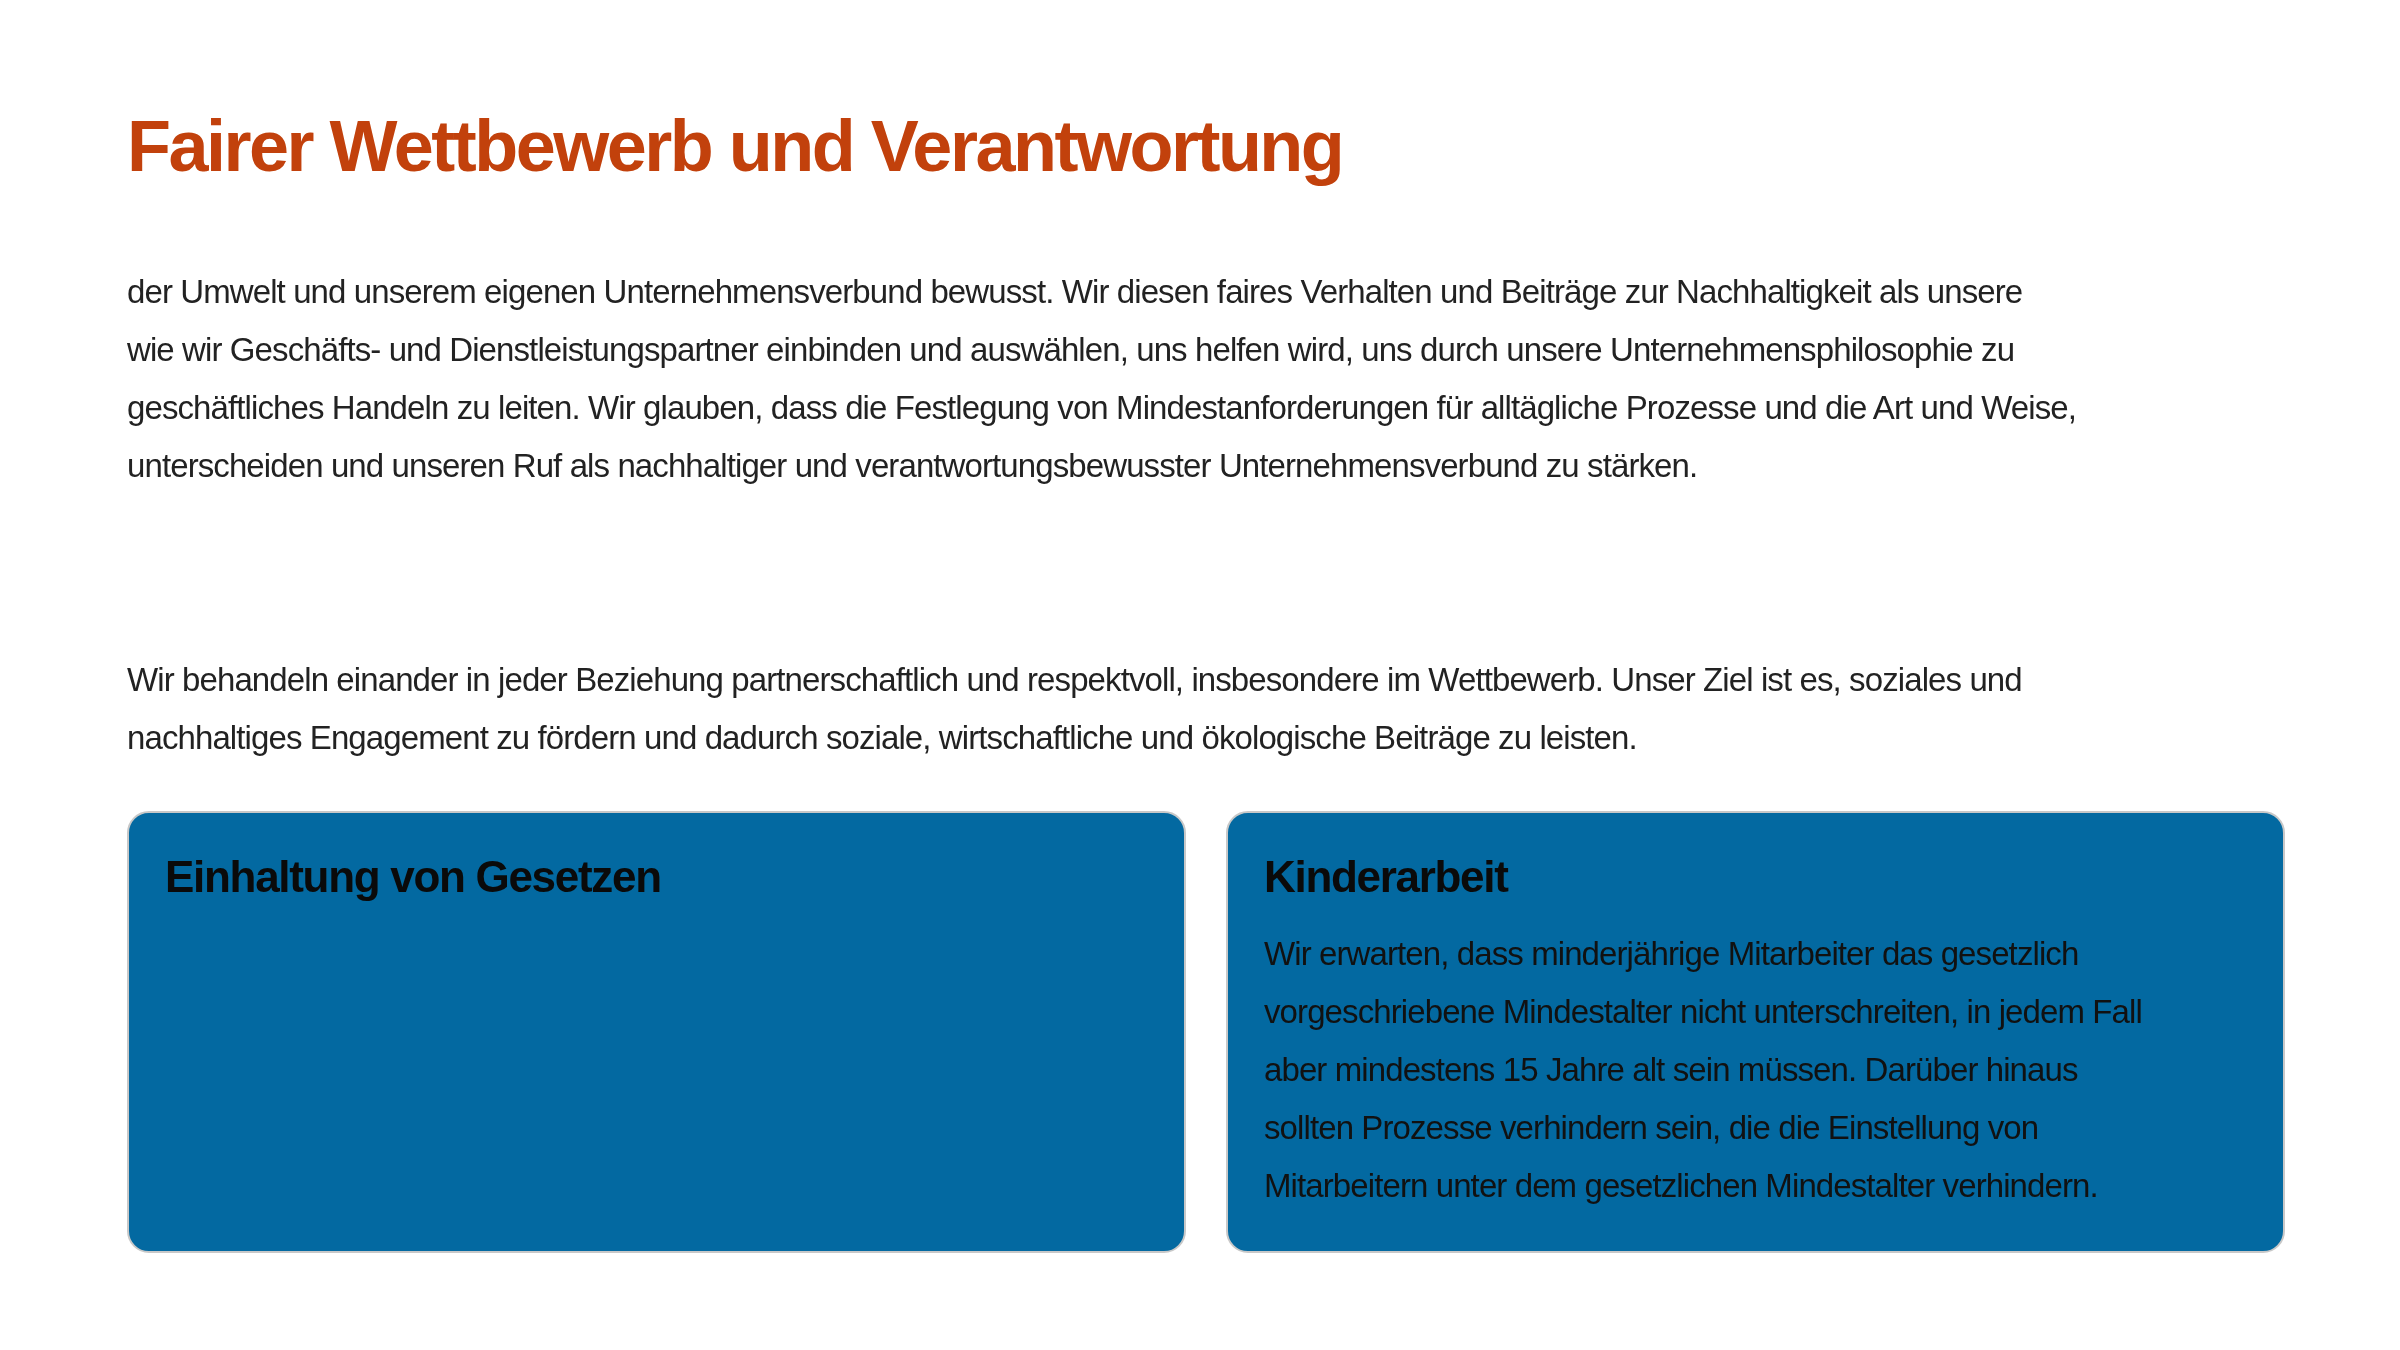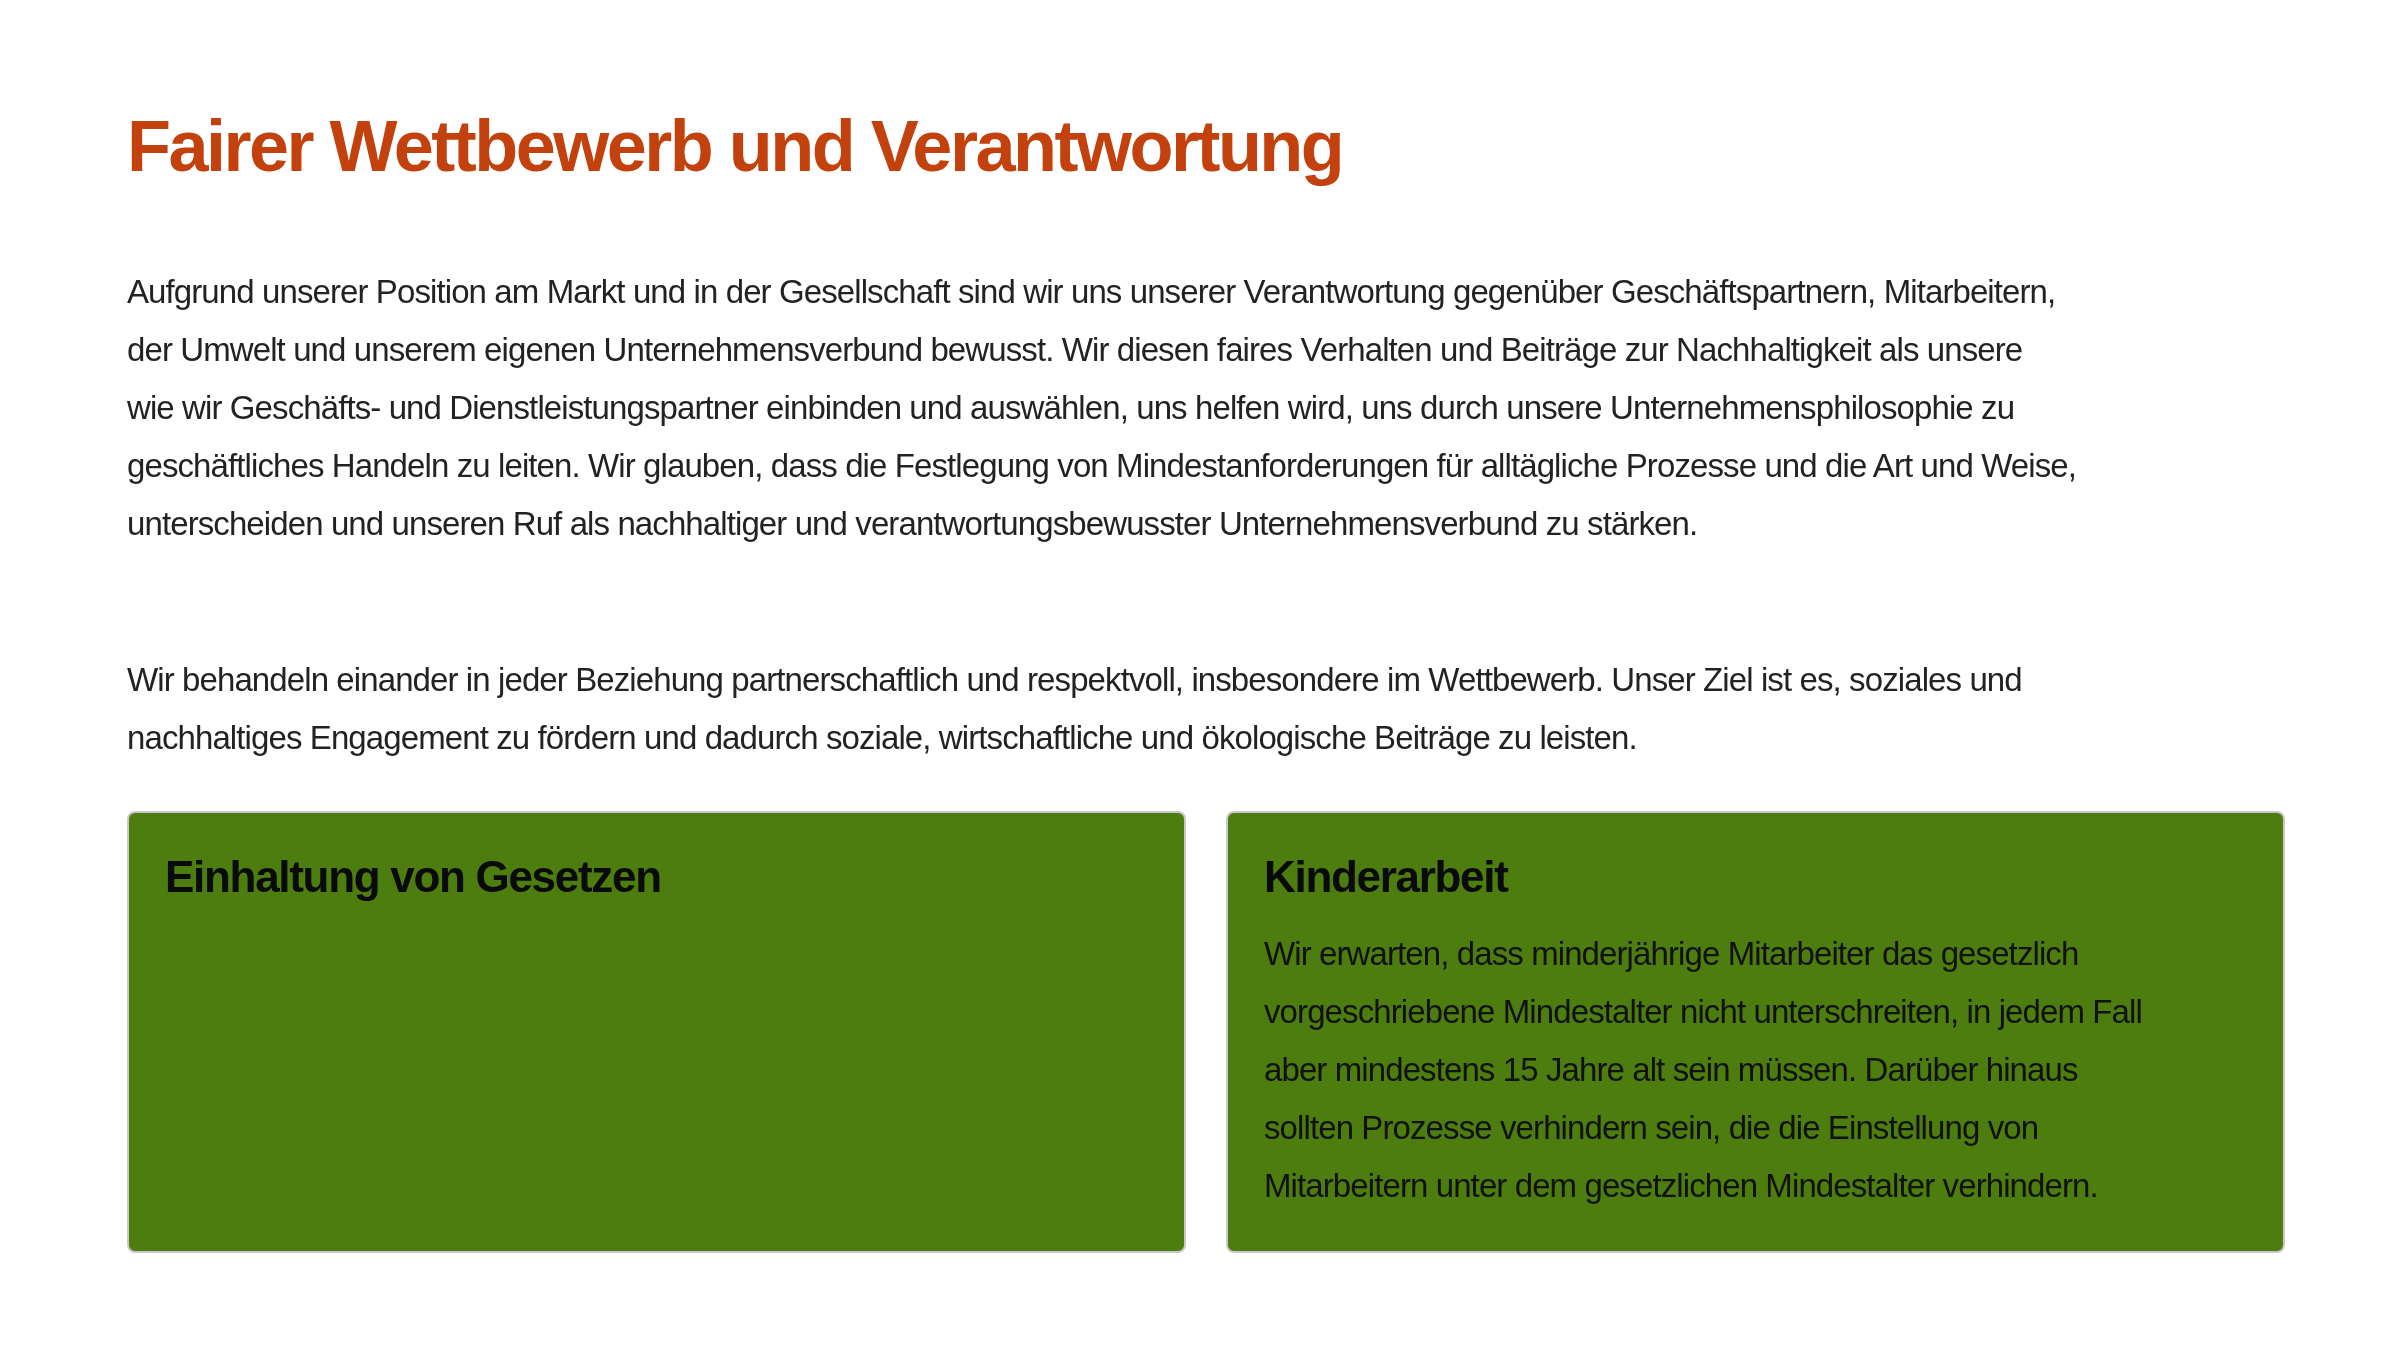--- a/index.html
+++ b/index.html
@@ -44,23 +44,23 @@
       width: 2160px;
     }
     .para .line { display: block; white-space: nowrap; }
     .para1 { top: 263px; }
     .para2 { top: 651px; }
     .card {
       position: absolute;
       top: 811px;
       width: 1059px;
       height: 442px;
-      background: #4d7c0f;
+      background: #0369a1;
       border: 2px solid #c8c8c8;
-      border-radius: 8px;
+      border-radius: 22px;
       box-sizing: border-box;
     }
     .card-left { left: 0; }
     .card-right { left: 1099px; }
     .card-title {
       position: absolute;
       left: 36px;
       top: 34px;
       margin: 0;
       font-size: 44px;
@@ -82,21 +82,20 @@
     }
     .card-body .line { display: block; white-space: nowrap; }
   </style>
 </head>
 <body>
 
 <div class="page">
   <h1 class="title">Fairer Wettbewerb und Verantwortung</h1>
 
   <p class="para para1">
-    <span class="line">Aufgrund unserer Position am Markt und in der Gesellschaft sind wir uns unserer Verantwortung gegenüber Geschäftspartnern, Mitarbeitern,</span>
     <span class="line">der Umwelt und unserem eigenen Unternehmensverbund bewusst. Wir diesen faires Verhalten und Beiträge zur Nachhaltigkeit als unsere</span>
     <span class="line">wie wir Geschäfts- und Dienstleistungspartner einbinden und auswählen, uns helfen wird, uns durch unsere Unternehmensphilosophie zu</span>
     <span class="line">geschäftliches Handeln zu leiten. Wir glauben, dass die Festlegung von Mindestanforderungen für alltägliche Prozesse und die Art und Weise,</span>
     <span class="line">unterscheiden und unseren Ruf als nachhaltiger und verantwortungsbewusster Unternehmensverbund zu stärken.</span>
   </p>
 
   <p class="para para2">
     <span class="line">Wir behandeln einander in jeder Beziehung partnerschaftlich und respektvoll, insbesondere im Wettbewerb. Unser Ziel ist es, soziales und</span>
     <span class="line">nachhaltiges Engagement zu fördern und dadurch soziale, wirtschaftliche und ökologische Beiträge zu leisten.</span>
   </p>

